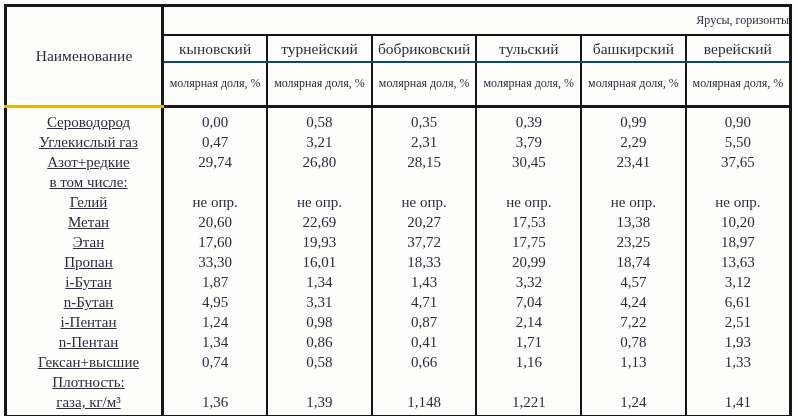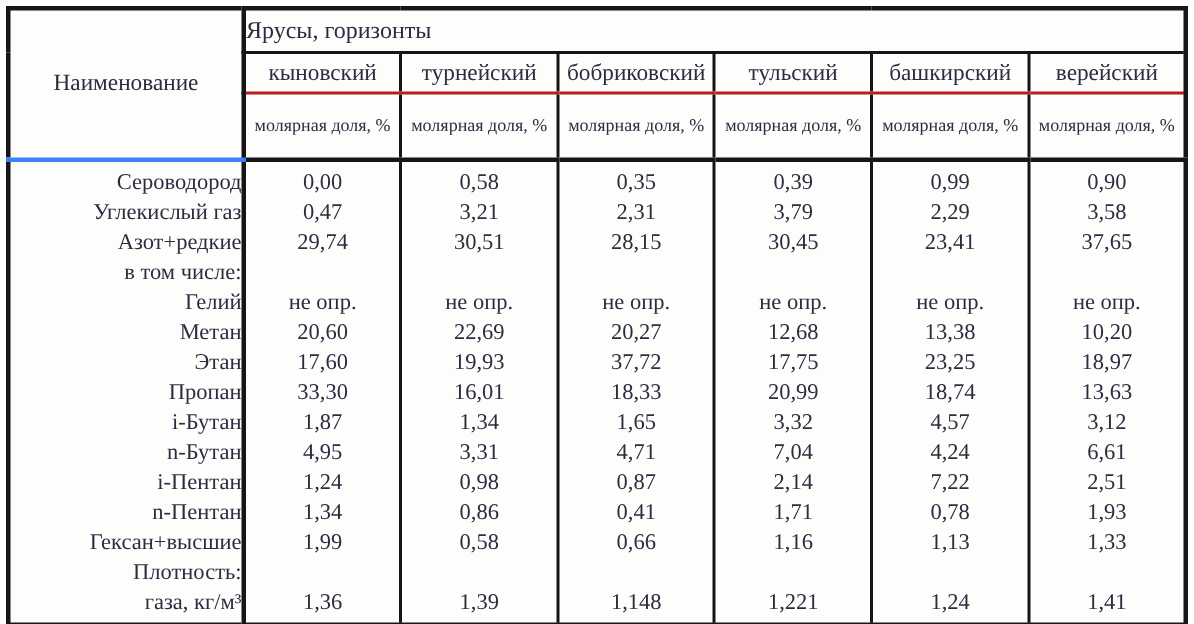--- a/index.html
+++ b/index.html
@@ -32,35 +32,35 @@
   }
   col.c-name { width: 157px; }
   th, td {
     font-weight: normal;
     padding: 0;
     overflow: hidden;
     white-space: nowrap;
   }
   th.name-head {
     border-right: 3px solid #161616;
-    border-bottom: 3px solid #3b82f6;
+    border-bottom: 3px solid #eab308;
     font-size: 15.5px;
     text-align: center;
     vertical-align: middle;
   }
   th.group-head {
     height: 27px;
     border-bottom: 2px solid #161616;
-    font-size: 16px;
-    text-align: left;
+    font-size: 12px;
+    text-align: right;
     vertical-align: middle;
   }
   th.col-head {
     height: 25px;
-    border-bottom: 2px solid #b91c1c;
+    border-bottom: 2px solid #0c4a6e;
     border-left: 2px solid #161616;
     font-size: 15.5px;
     text-align: center;
     vertical-align: middle;
   }
   th.sub-head {
     height: 42px;
     border-bottom: 3px solid #161616;
     border-left: 2px solid #161616;
     font-size: 12px;
@@ -71,23 +71,24 @@
     padding: 0 4px;
     font-family: Liberation Serif, serif;
   }
   tbody td {
     font-size: 15px;
     height: 20px;
     line-height: 20px;
     vertical-align: middle;
   }
   td.label-cell {
-    text-align: right;
+    text-align: center;
     padding-left: 9px;
     border-right: 3px solid #161616;
+    text-decoration: underline;
   }
   td.value-cell {
     text-align: center;
     border-left: 2px solid #161616;
   }
   tbody tr:first-child td { padding-top: 4px; }
   tbody tr:last-child td { padding-bottom: 3px; }
 </style>
 </head>
 <body>
@@ -135,26 +136,26 @@
           <td class="value-cell">0,99</td>
           <td class="value-cell">0,90</td>
         </tr>
         <tr>
           <td class="label-cell">Углекислый газ</td>
           <td class="value-cell">0,47</td>
           <td class="value-cell">3,21</td>
           <td class="value-cell">2,31</td>
           <td class="value-cell">3,79</td>
           <td class="value-cell">2,29</td>
-          <td class="value-cell">3,58</td>
+          <td class="value-cell">5,50</td>
         </tr>
         <tr>
           <td class="label-cell">Азот+редкие</td>
           <td class="value-cell">29,74</td>
-          <td class="value-cell">30,51</td>
+          <td class="value-cell">26,80</td>
           <td class="value-cell">28,15</td>
           <td class="value-cell">30,45</td>
           <td class="value-cell">23,41</td>
           <td class="value-cell">37,65</td>
         </tr>
         <tr>
           <td class="label-cell">в том числе:</td>
           <td class="value-cell"></td>
           <td class="value-cell"></td>
           <td class="value-cell"></td>
@@ -169,21 +170,21 @@
           <td class="value-cell">не опр.</td>
           <td class="value-cell">не опр.</td>
           <td class="value-cell">не опр.</td>
           <td class="value-cell">не опр.</td>
         </tr>
         <tr>
           <td class="label-cell">Метан</td>
           <td class="value-cell">20,60</td>
           <td class="value-cell">22,69</td>
           <td class="value-cell">20,27</td>
-          <td class="value-cell">12,68</td>
+          <td class="value-cell">17,53</td>
           <td class="value-cell">13,38</td>
           <td class="value-cell">10,20</td>
         </tr>
         <tr>
           <td class="label-cell">Этан</td>
           <td class="value-cell">17,60</td>
           <td class="value-cell">19,93</td>
           <td class="value-cell">37,72</td>
           <td class="value-cell">17,75</td>
           <td class="value-cell">23,25</td>
@@ -195,21 +196,21 @@
           <td class="value-cell">16,01</td>
           <td class="value-cell">18,33</td>
           <td class="value-cell">20,99</td>
           <td class="value-cell">18,74</td>
           <td class="value-cell">13,63</td>
         </tr>
         <tr>
           <td class="label-cell">i-Бутан</td>
           <td class="value-cell">1,87</td>
           <td class="value-cell">1,34</td>
-          <td class="value-cell">1,65</td>
+          <td class="value-cell">1,43</td>
           <td class="value-cell">3,32</td>
           <td class="value-cell">4,57</td>
           <td class="value-cell">3,12</td>
         </tr>
         <tr>
           <td class="label-cell">n-Бутан</td>
           <td class="value-cell">4,95</td>
           <td class="value-cell">3,31</td>
           <td class="value-cell">4,71</td>
           <td class="value-cell">7,04</td>
@@ -229,21 +230,21 @@
           <td class="label-cell">n-Пентан</td>
           <td class="value-cell">1,34</td>
           <td class="value-cell">0,86</td>
           <td class="value-cell">0,41</td>
           <td class="value-cell">1,71</td>
           <td class="value-cell">0,78</td>
           <td class="value-cell">1,93</td>
         </tr>
         <tr>
           <td class="label-cell">Гексан+высшие</td>
-          <td class="value-cell">1,99</td>
+          <td class="value-cell">0,74</td>
           <td class="value-cell">0,58</td>
           <td class="value-cell">0,66</td>
           <td class="value-cell">1,16</td>
           <td class="value-cell">1,13</td>
           <td class="value-cell">1,33</td>
         </tr>
         <tr>
           <td class="label-cell">Плотность:</td>
           <td class="value-cell"></td>
           <td class="value-cell"></td>

